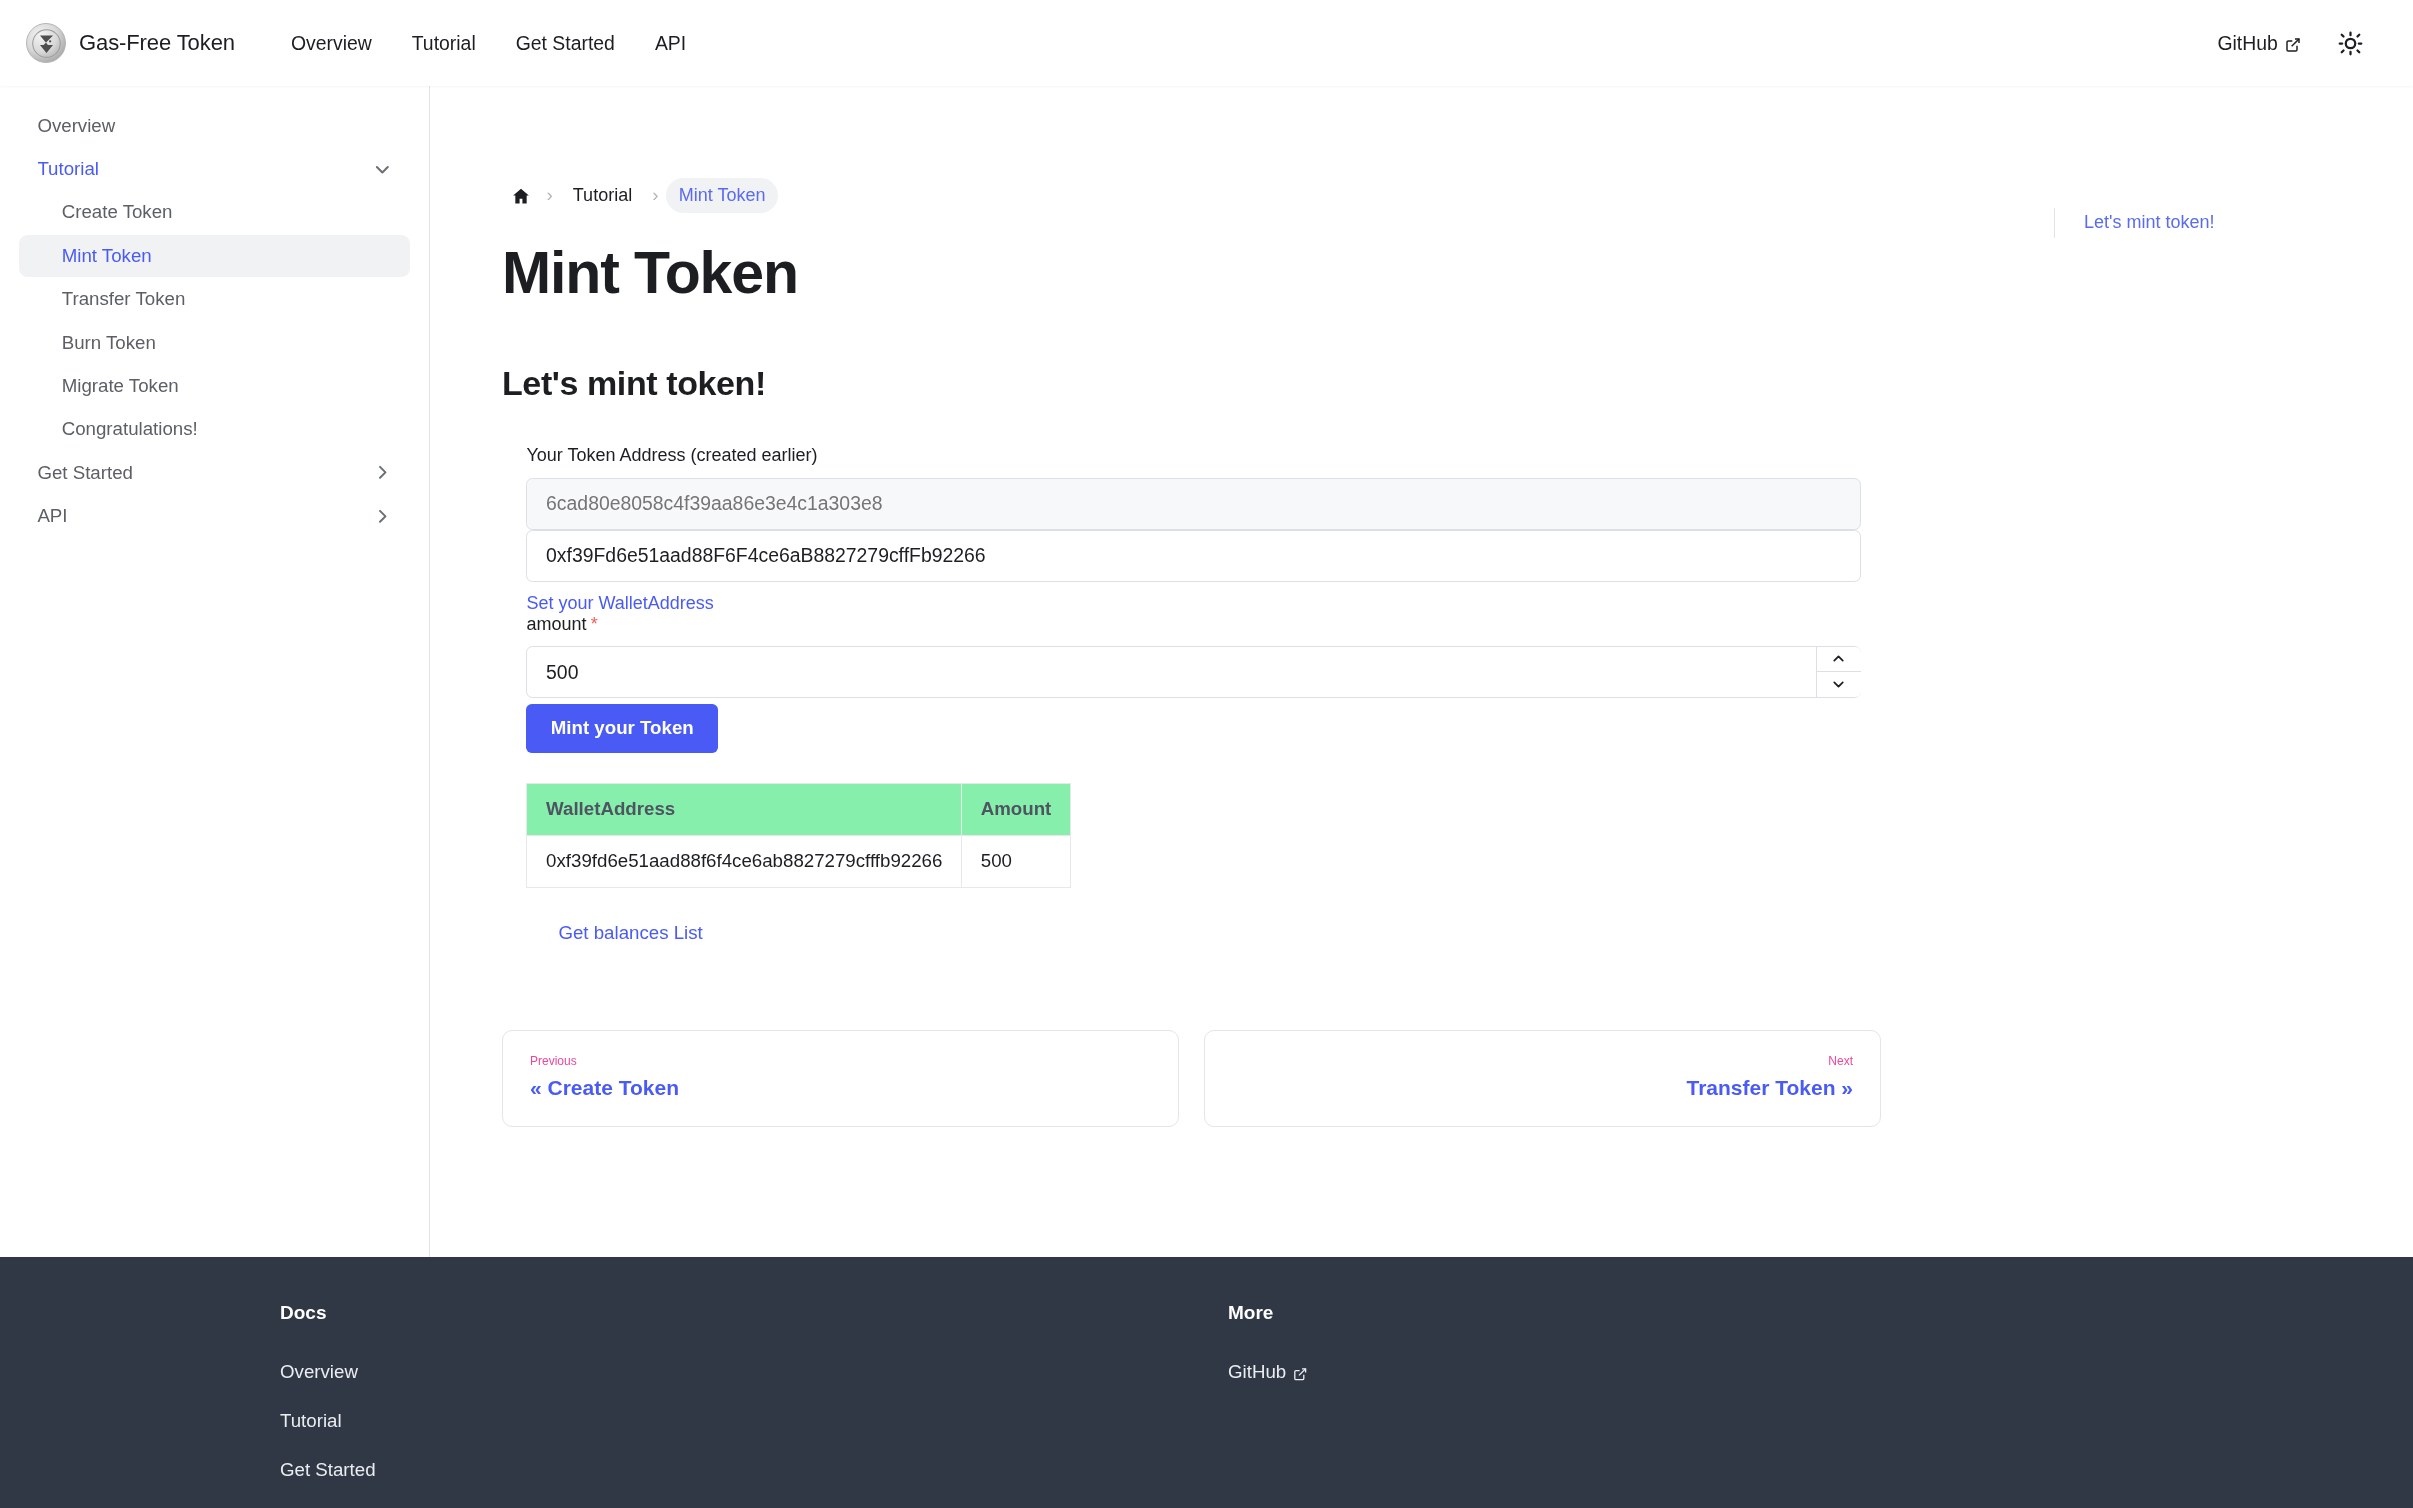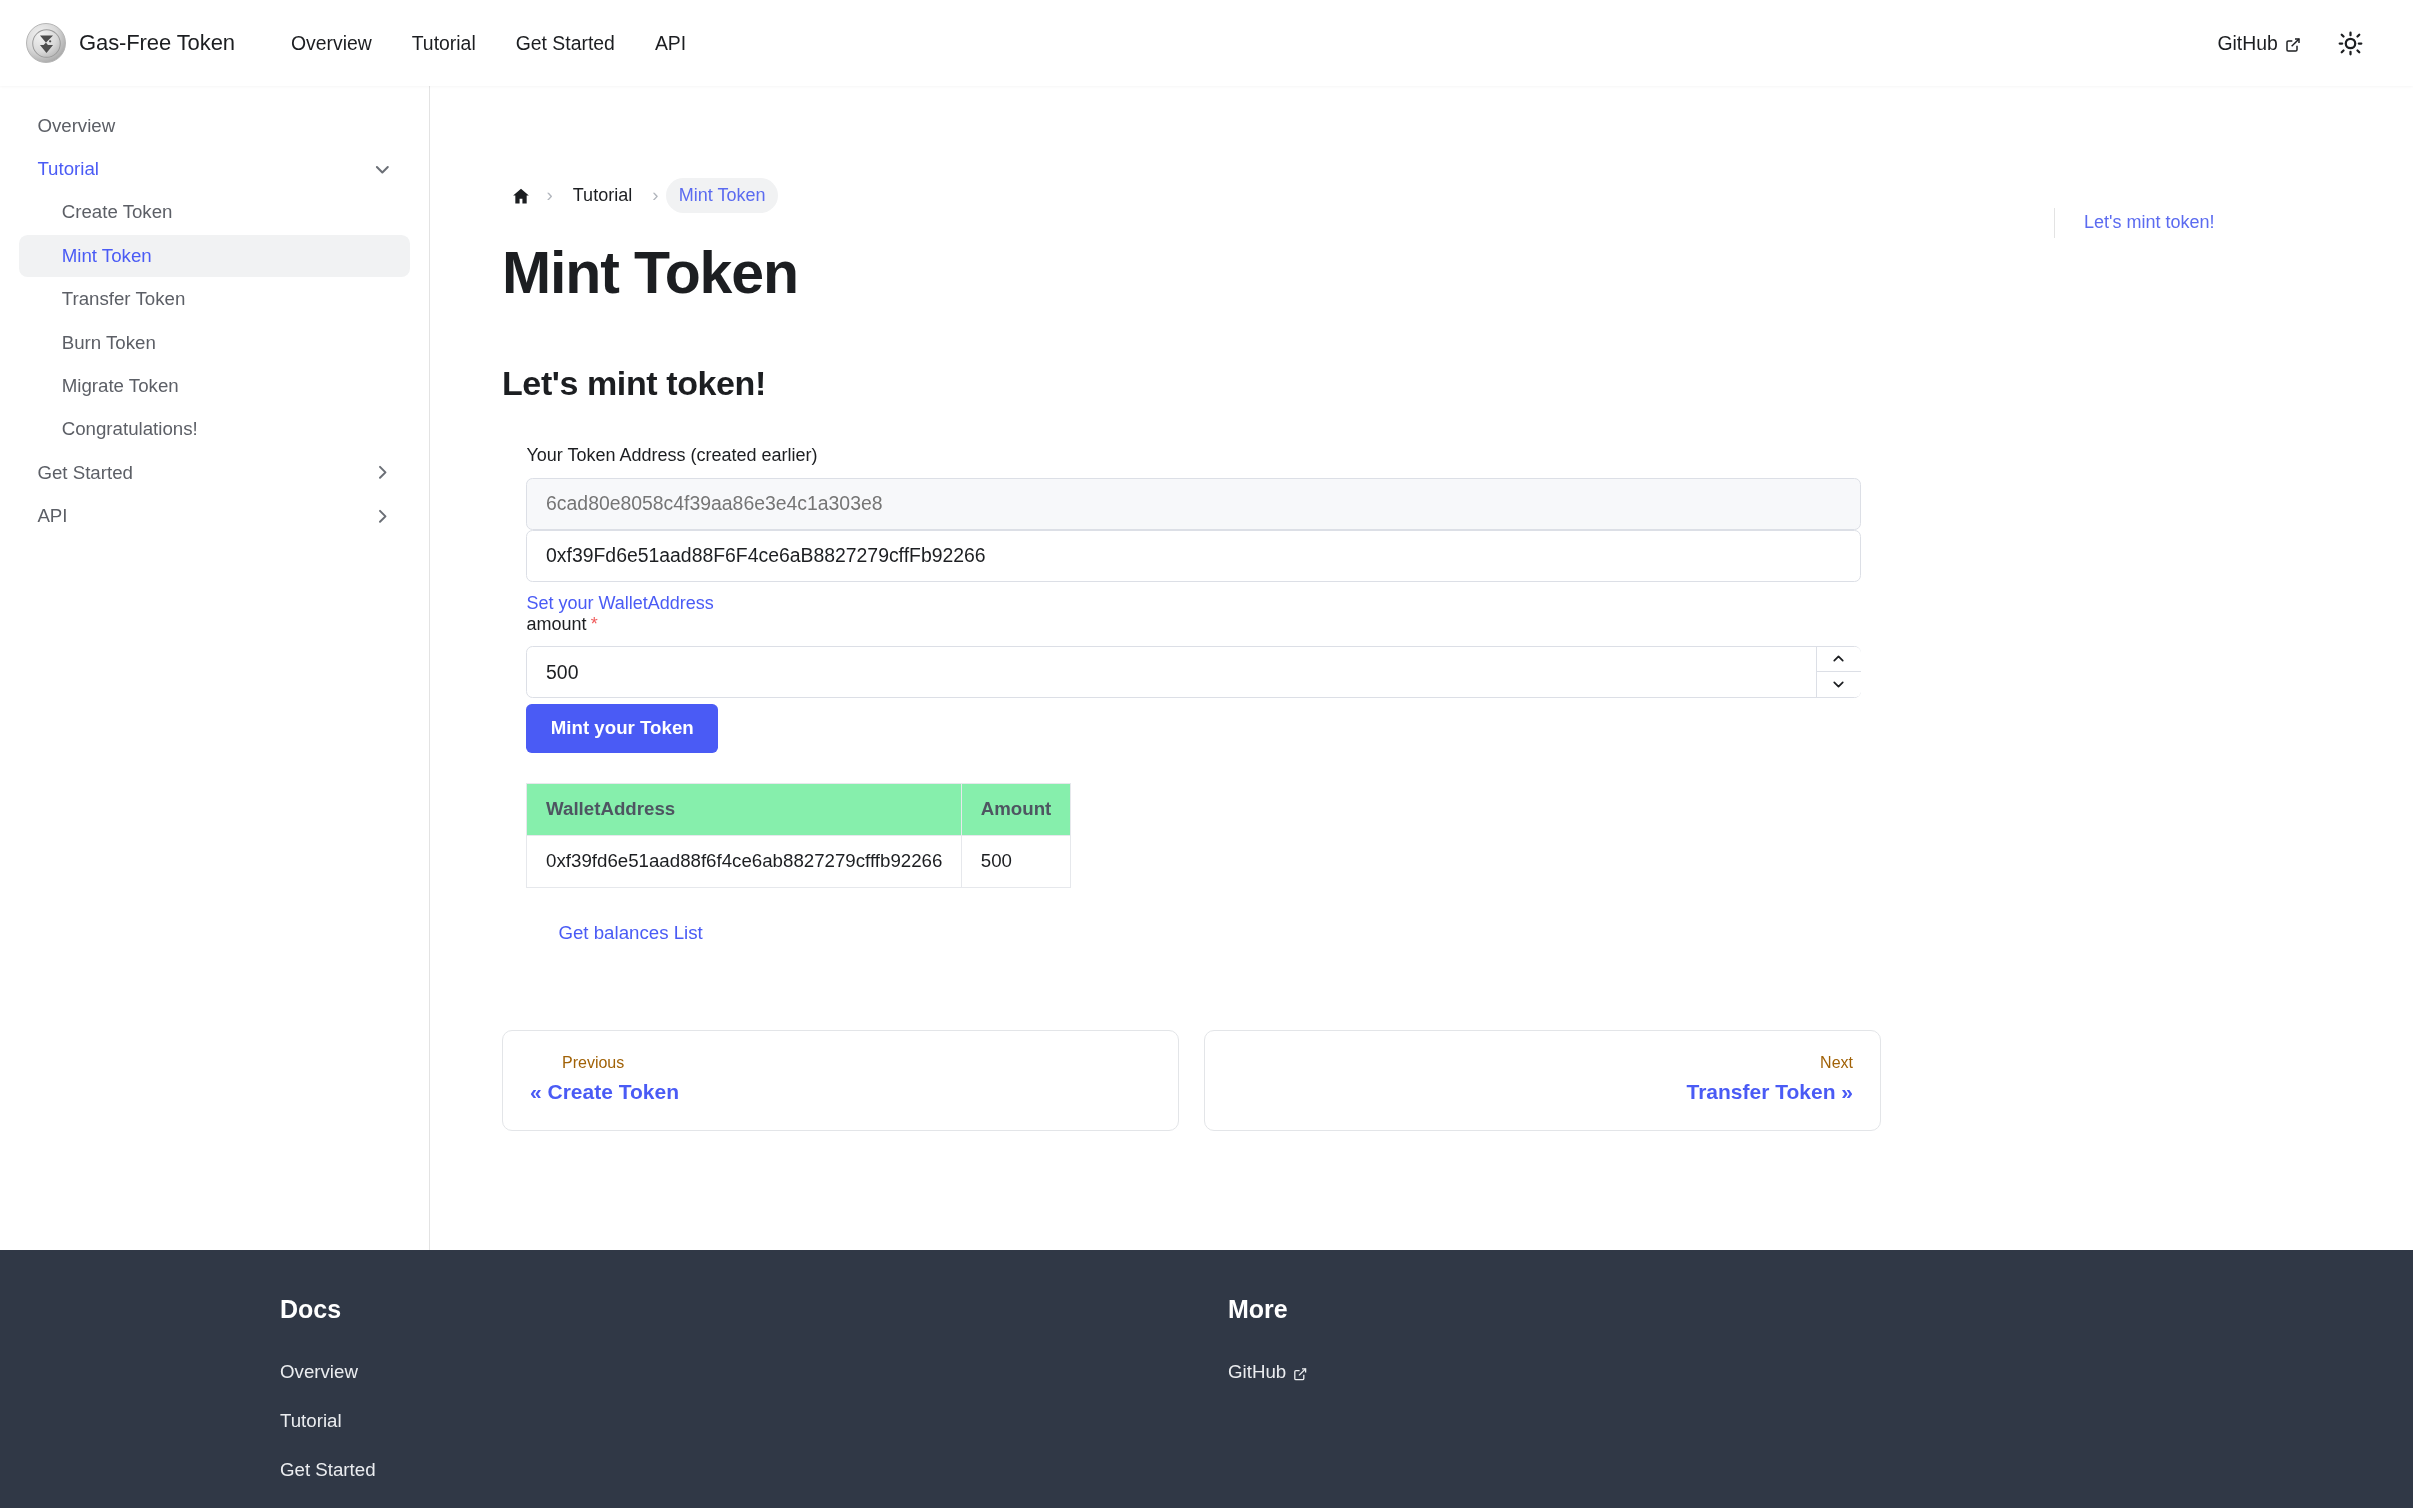--- a/index.html
+++ b/index.html
@@ -111,33 +111,33 @@
   }
   table.result td { padding: 14.4px 18.7px; border: 0.7px solid #e6e8ec; color: #1c1e21; white-space: nowrap; }
   .balances-link { display: inline-block; font-size: 18.7px; color: #4a5bf5; margin-top: 34px; cursor: pointer; margin-left: 32px; }
 
   .pager { display: flex; gap: 24.4px; margin-top: 86px; max-width: 1379px; }
   .pager-card {
     flex: 1 1 50%; border: 0.7px solid #e3e5e8; border-radius: 10px;
     padding: 23px 27px 26px 27px; cursor: pointer;
   }
   .pager-card.next { text-align: right; }
-  .pager-kicker { font-size: 16px; color: #a16207; margin-bottom: 8.6px; margin-left: 32px; }
+  .pager-kicker { font-size: 12px; color: #ec4899; margin-bottom: 8.6px; }
   .pager-label { font-size: 21px; font-weight: 700; color: #4a5bf5; }
 
   
   .toc { width: 359px; flex: 0 0 359px; padding: 122px 29px 0 0; }
   .toc-inner { border-left: 0.7px solid #e3e3e3; padding-left: 29px; }
   .toc-link { font-size: 18px; color: #5b6bf0; display: block; padding: 4.3px 0; cursor: pointer; }
 
   
   .footer { flex: 0 0 203px; background: #303846; color: #fff; padding: 45px 0 0 0; }
   .footer-cols { display: flex; padding-left: 280px; }
   .fcol { width: 948px; }
-  .fcol-title { font-size: 25px; font-weight: 700; margin-bottom: 37px; }
+  .fcol-title { font-size: 19px; font-weight: 700; margin-bottom: 37px; }
   .fcol-link { font-size: 18.7px; color: #ebedf0; display: flex; align-items: center; gap: 7.2px; margin-bottom: 27px; cursor: pointer; }
   .fcol-link .ext-icon { width: 14.4px; height: 14.4px; }
 </style>
 </head>
 <body>
 
 <div class="page">
 
   <div class="navbar">
     <div class="brand">

